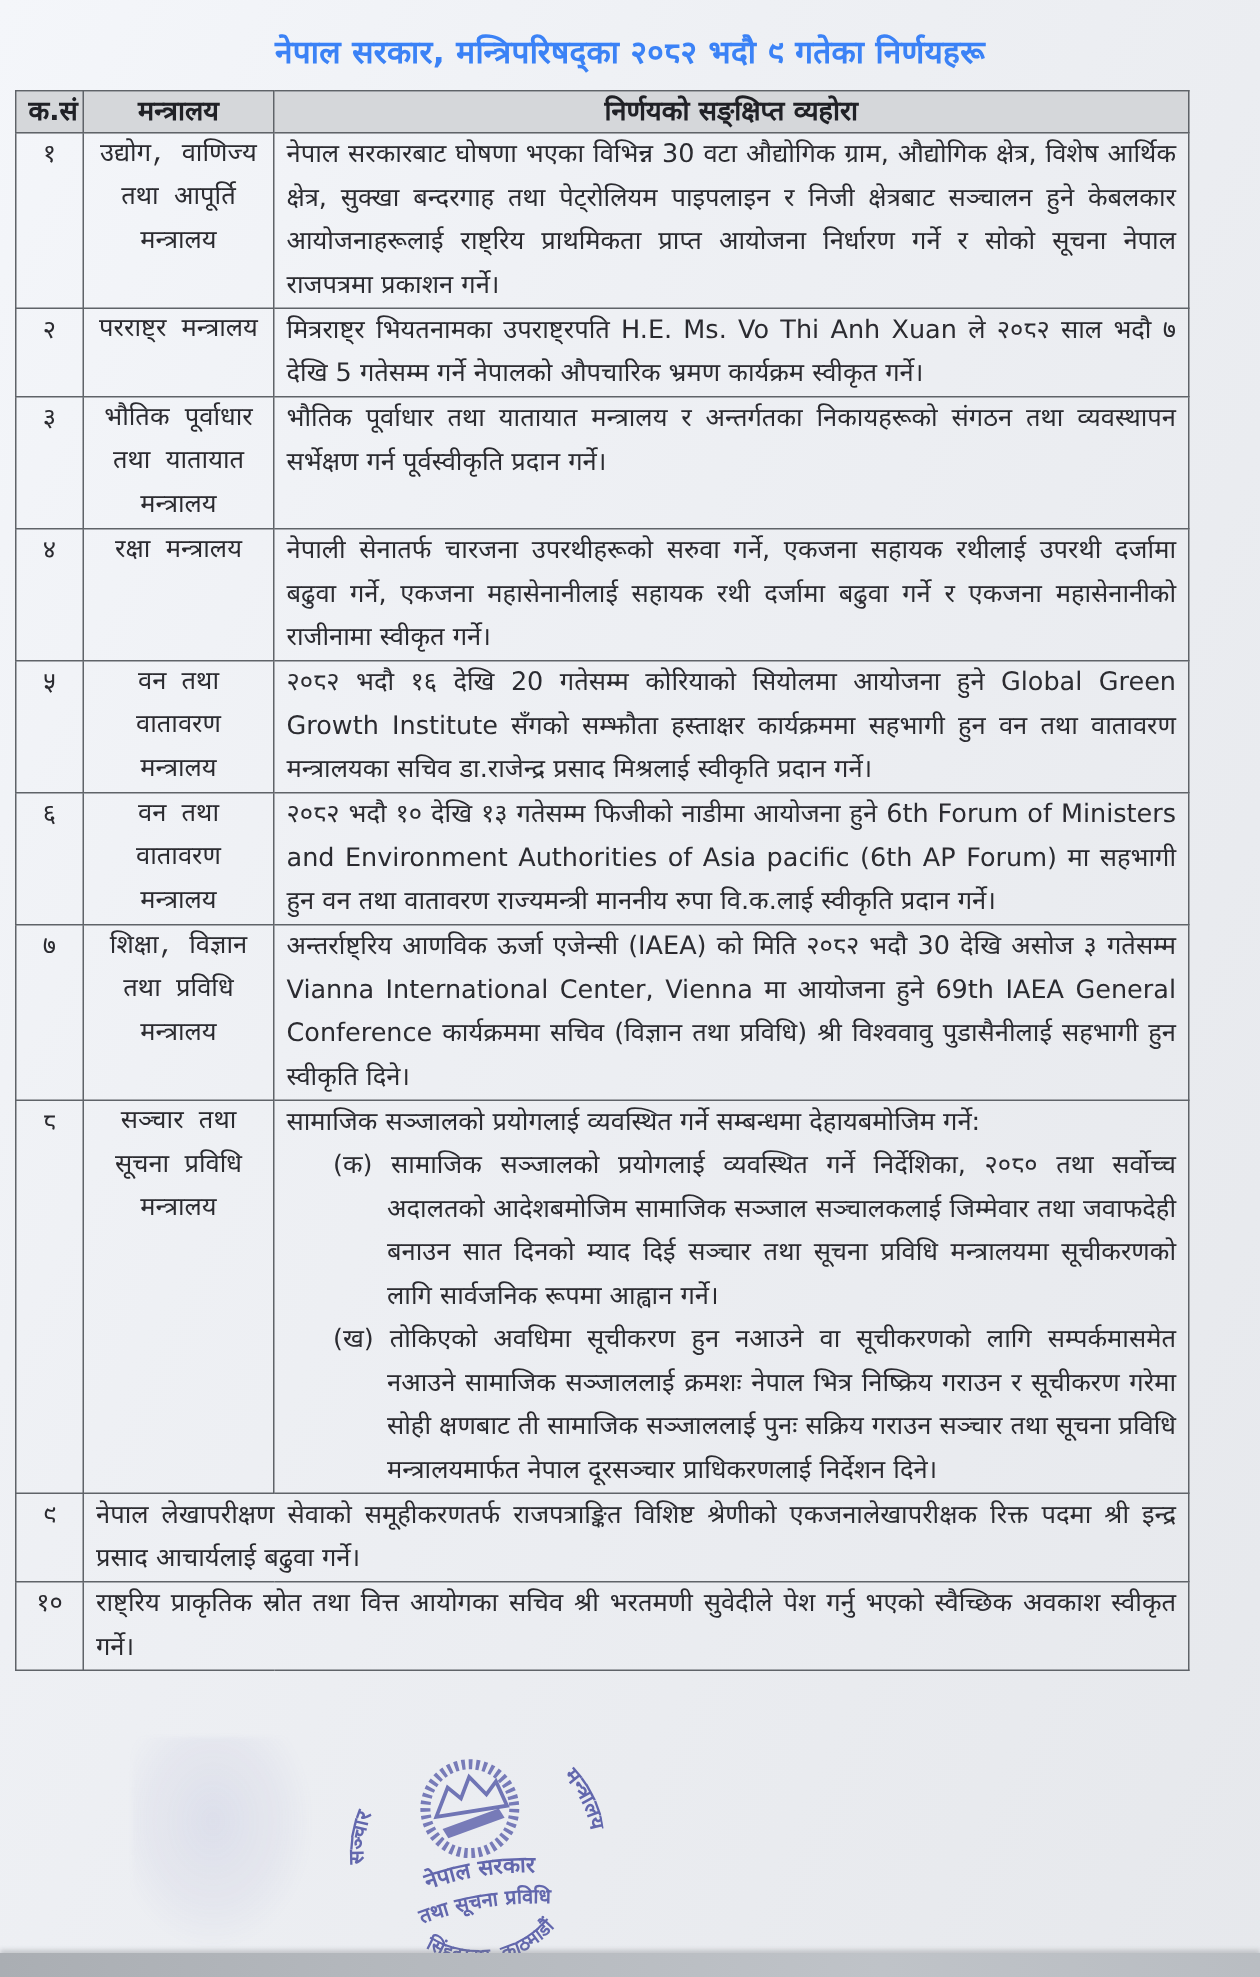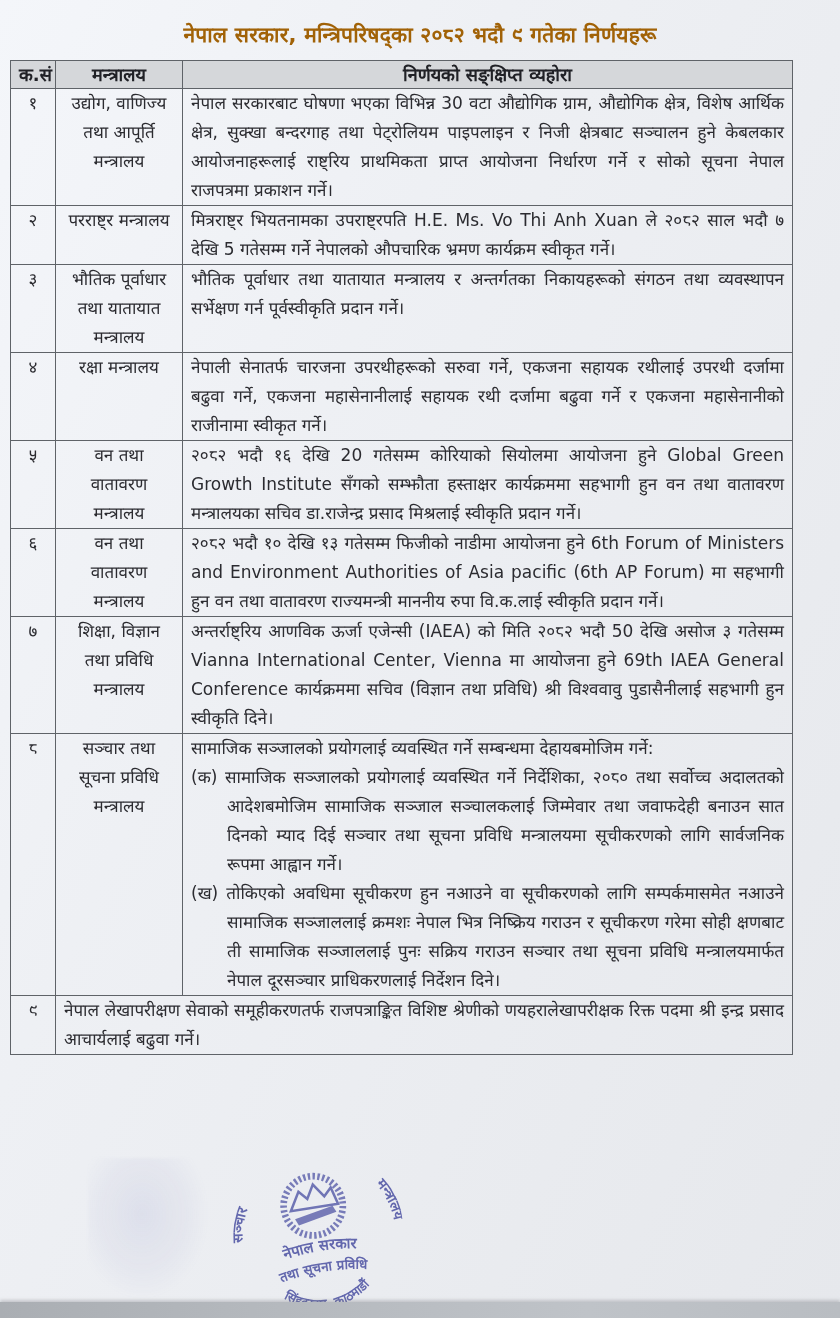--- a/index.html
+++ b/index.html
@@ -6,42 +6,42 @@
   body{
     width:840px;height:1318px;position:relative;overflow:hidden;
     background:linear-gradient(115deg,#f4f6fa 0%,#eef0f4 35%,#e9ebef 75%,#e6e8ec 100%);
     font-family:"DejaVu Sans",sans-serif;
     color:#26262b;
     -webkit-font-smoothing:antialiased;
   }
   .paper{position:absolute;inset:0;}
   .page-title{
     margin:20px 0 8px 0;text-align:center;
-    font-size:21px;font-weight:bold;color:#a16207;letter-spacing:.2px;
+    font-size:21px;font-weight:bold;color:#3b82f6;letter-spacing:.2px;
   }
   table.decisions{
     position:absolute;left:10px;top:60px;width:782px;
     border-collapse:collapse;table-layout:fixed;
     font-size:17px;line-height:29px;color:#2b2b30;
   }
   table.decisions th,table.decisions td{
     border:1.6px solid #5f6368;vertical-align:top;padding:0 8px;
   }
   col.c-sn{width:45px;}
   col.c-min{width:127px;}
   col.c-dec{width:610px;}
   thead th{
     background:#d5d7da;font-size:18px;font-weight:bold;color:#202126;
     text-align:center;padding:3px 4px;line-height:27px;
   }
   td.sn{text-align:center;padding-left:2px;padding-right:2px;}
-  td.ministry{text-align:center;padding-left:4px;padding-right:4px;}
+  td.ministry{text-align:center;padding-left:4px;padding-right:4px;font-family:Liberation Mono, monospace;}
   td.decision{text-align:justify;}
   td.decision .dtext{margin:0;}
-  td.decision .subitem{padding-left:36px;text-indent:-36px;text-align:justify;}
+  td.decision .subitem{padding-left:36px;text-indent:-36px;text-align:justify;margin-left:31px;}
   
   .scan-bar{
     position:absolute;left:0;right:0;top:1302px;height:16px;
     background:linear-gradient(90deg,#aaaeb3 0%,#b4b8bd 30%,#bfc3c8 70%,#b9bdc2 100%);
     box-shadow:0 -2px 3px rgba(120,124,130,.35);
   }
   
   .stamp{
     position:absolute;left:232px;top:1150px;width:172px;height:172px;
     transform:rotate(-9deg);opacity:.92;
@@ -116,36 +116,42 @@
           <td class="sn">६</td>
           <td class="ministry">वन तथा वातावरण मन्त्रालय</td>
           <td class="decision">
             <div class="dtext">२०८२ भदौ १० देखि १३ गतेसम्म फिजीको नाडीमा आयोजना हुने 6th Forum of Ministers and Environment Authorities of Asia pacific (6th AP Forum) मा सहभागी हुन वन तथा वातावरण राज्यमन्त्री माननीय रुपा वि.क.लाई स्वीकृति प्रदान गर्ने।</div>
           </td>
         </tr>
         <tr>
           <td class="sn">७</td>
           <td class="ministry">शिक्षा, विज्ञान तथा प्रविधि मन्त्रालय</td>
           <td class="decision">
-            <div class="dtext">अन्तर्राष्ट्रिय आणविक ऊर्जा एजेन्सी (IAEA) को मिति २०८२ भदौ 50 देखि असोज ३ गतेसम्म Vianna International Center, Vienna मा आयोजना हुने 69th IAEA General Conference कार्यक्रममा सचिव (विज्ञान तथा प्रविधि) श्री विश्ववावु पुडासैनीलाई सहभागी हुन स्वीकृति दिने।</div>
+            <div class="dtext">अन्तर्राष्ट्रिय आणविक ऊर्जा एजेन्सी (IAEA) को मिति २०८२ भदौ 30 देखि असोज ३ गतेसम्म Vianna International Center, Vienna मा आयोजना हुने 69th IAEA General Conference कार्यक्रममा सचिव (विज्ञान तथा प्रविधि) श्री विश्ववावु पुडासैनीलाई सहभागी हुन स्वीकृति दिने।</div>
           </td>
         </tr>
         <tr>
           <td class="sn">८</td>
           <td class="ministry">सञ्चार तथा सूचना प्रविधि मन्त्रालय</td>
           <td class="decision">
             <div class="dtext">सामाजिक सञ्जालको प्रयोगलाई व्यवस्थित गर्ने सम्बन्धमा देहायबमोजिम गर्ने:</div>
             <div class="subitem"><span>(क)</span><span>&nbsp;सामाजिक सञ्जालको प्रयोगलाई व्यवस्थित गर्ने निर्देशिका, २०८० तथा सर्वोच्च अदालतको आदेशबमोजिम सामाजिक सञ्जाल सञ्चालकलाई जिम्मेवार तथा जवाफदेही बनाउन सात दिनको म्याद दिई सञ्चार तथा सूचना प्रविधि मन्त्रालयमा सूचीकरणको लागि सार्वजनिक रूपमा आह्वान गर्ने।</span></div>
             <div class="subitem"><span>(ख)</span><span>&nbsp;तोकिएको अवधिमा सूचीकरण हुन नआउने वा सूचीकरणको लागि सम्पर्कमासमेत नआउने सामाजिक सञ्जाललाई क्रमशः नेपाल भित्र निष्क्रिय गराउन र सूचीकरण गरेमा सोही क्षणबाट ती सामाजिक सञ्जाललाई पुनः सक्रिय गराउन सञ्चार तथा सूचना प्रविधि मन्त्रालयमार्फत नेपाल दूरसञ्चार प्राधिकरणलाई निर्देशन दिने।</span></div>
           </td>
         </tr>
         <tr>
           <td class="sn">९</td>
           <td class="decision merged" colspan="2">
-            <div class="dtext">नेपाल लेखापरीक्षण सेवाको समूहीकरणतर्फ राजपत्राङ्कित विशिष्ट श्रेणीको णयहरालेखापरीक्षक रिक्त पदमा श्री इन्द्र प्रसाद आचार्यलाई बढुवा गर्ने।</div>
+            <div class="dtext">नेपाल लेखापरीक्षण सेवाको समूहीकरणतर्फ राजपत्राङ्कित विशिष्ट श्रेणीको एकजनालेखापरीक्षक रिक्त पदमा श्री इन्द्र प्रसाद आचार्यलाई बढुवा गर्ने।</div>
+          </td>
+        </tr>
+        <tr>
+          <td class="sn">१०</td>
+          <td class="decision merged" colspan="2">
+            <div class="dtext">राष्ट्रिय प्राकृतिक स्रोत तथा वित्त आयोगका सचिव श्री भरतमणी सुवेदीले पेश गर्नु भएको स्वैच्छिक अवकाश स्वीकृत गर्ने।</div>
           </td>
         </tr>
       </tbody>
   </table>
 
   <div class="ghost-stamp"></div>
 
   <svg class="stamp" viewBox="0 0 180 180">
     <g fill="#575ca8">
 

